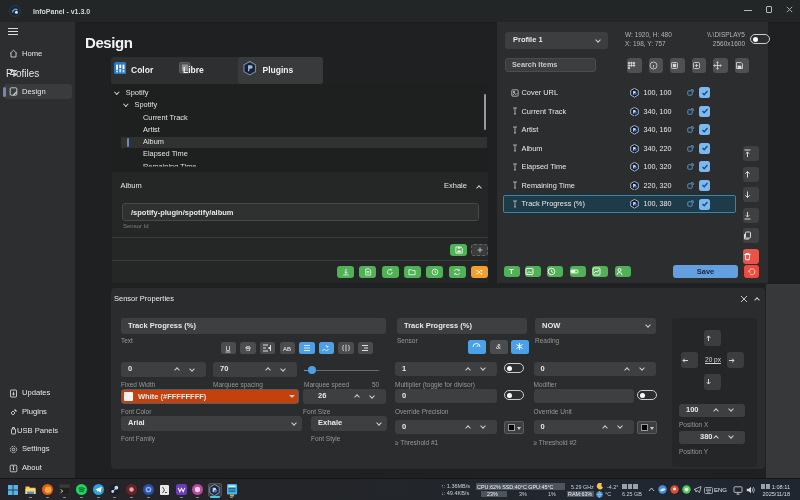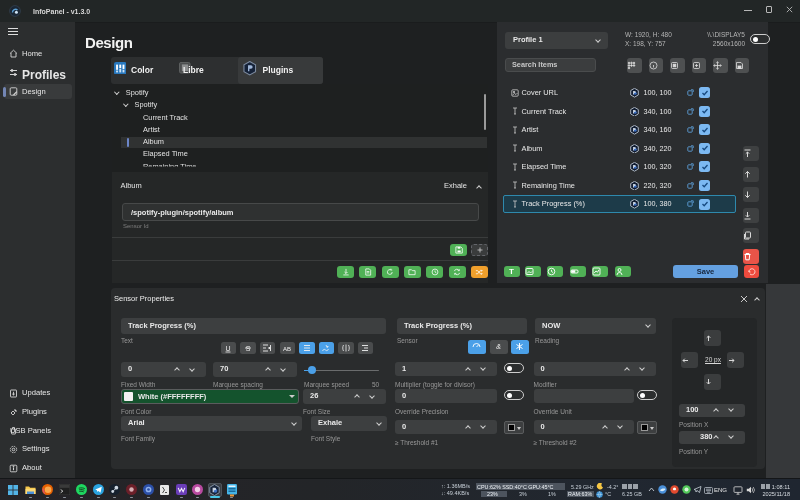--- a/index.html
+++ b/index.html
@@ -36,41 +36,41 @@
 <div class="a" style="left:3px;top:86.5px;width:2.5px;height:10px;background:#7386b4;border-radius:1.5px;"></div>
 <svg class="a" style="left:9px;top:49.0px" width="9" height="9" viewBox="0 0 9 9" fill="none" stroke="#d5d5d5" stroke-width="0.9">
     <path d="M1 4.5 L4.5 1.2 L8 4.5 M2 4 V8 H7 V4"></path>
   </svg>
 <div class="a" style="left:22px;top:48.9px;font-size:7.6px;color:#e6e6e6;">Home</div>
 <svg class="a" style="left:9px;top:68.0px" width="9" height="9" viewBox="0 0 9 9" fill="none" stroke="#d5d5d5" stroke-width="0.9">
     <path d="M1 2.5 H8 M1 6.5 H8" stroke-width="1.1"></path>
     <circle cx="3" cy="2.5" r="1" fill="#d5d5d5"></circle>
     <circle cx="6" cy="6.5" r="1" fill="#d5d5d5"></circle>
   </svg>
-<div class="a" style="left:22px;top:67.9px;font-size:12px;color:#e6e6e6;font-weight:bold;">Profiles</div>
+<div class="a" style="left:6px;top:67.9px;font-size:10px;color:#e6e6e6;">Profiles</div>
 <svg class="a" style="left:9px;top:87.0px" width="9" height="9" viewBox="0 0 9 9" fill="none" stroke="#d5d5d5" stroke-width="0.9">
     <rect x="1.2" y="0.8" width="6.6" height="7.4" rx="1"></rect>
     <path d="M4.5 8 L7.8 4.7" stroke-width="1.2"></path>
   </svg>
 <div class="a" style="left:22px;top:86.9px;font-size:7.6px;color:#e6e6e6;">Design</div>
 <svg class="a" style="left:9px;top:388.5px" width="9" height="9" viewBox="0 0 9 9" fill="none" stroke="#d5d5d5" stroke-width="0.9">
     <rect x="1.5" y="1" width="6" height="7" rx="0.5"></rect>
     <path d="M4.5 2.8 V6 M3.2 4.8 L4.5 6 L5.8 4.8"></path>
   </svg>
 <div class="a" style="left:22px;top:388.4px;font-size:7.6px;color:#e6e6e6;">Updates</div>
 <svg class="a" style="left:9px;top:407.5px" width="9" height="9" viewBox="0 0 9 9" fill="none" stroke="#d5d5d5" stroke-width="0.9">
     <path d="M2 5 L4 3 L6 5 L4 7 Z"></path>
     <path d="M5.5 1.5 L7.5 3.5" stroke-width="1.2"></path>
   </svg>
 <div class="a" style="left:22px;top:407.4px;font-size:7.6px;color:#e6e6e6;">Plugins</div>
 <svg class="a" style="left:9px;top:426.0px" width="9" height="9" viewBox="0 0 9 9" fill="none" stroke="#d5d5d5" stroke-width="0.9">
     <rect x="2.5" y="3" width="4" height="5" rx="0.5"></rect>
     <path d="M3.5 3 V1.5 H5.5 V3"></path>
   </svg>
-<div class="a" style="left:10px;top:425.9px;font-size:7.6px;color:#e6e6e6;">USB Panels</div>
+<div class="a" style="left:17px;top:425.9px;font-size:7.6px;color:#e6e6e6;">USB Panels</div>
 <svg class="a" style="left:9px;top:444.5px" width="9" height="9" viewBox="0 0 9 9" fill="none" stroke="#d5d5d5" stroke-width="0.9">
     <circle cx="4.5" cy="4.5" r="1.3"></circle>
     <circle cx="4.5" cy="4.5" r="3.2" stroke-dasharray="1.5 1"></circle>
   </svg>
 <div class="a" style="left:22px;top:444.4px;font-size:7.6px;color:#e6e6e6;">Settings</div>
 <svg class="a" style="left:9px;top:463.5px" width="9" height="9" viewBox="0 0 9 9" fill="none" stroke="#d5d5d5" stroke-width="0.9">
     <rect x="1.2" y="1.2" width="6.6" height="6.6" rx="1"></rect>
     <path d="M4.5 4 V6.2" stroke-width="1.1"></path>
     <circle cx="4.5" cy="2.8" r="0.5" fill="#d5d5d5"></circle>
   </svg>
@@ -480,25 +480,25 @@
 <div class="lbl" style="left:121px;top:381px;">Fixed Width</div>
 <div class="in" style="left:213px;top:362px;width:84px;height:15px;line-height:14px;padding-left:7px;">70</div>
 <div class="cu" style="left:266px;top:368.3px;"></div>
 <div class="cd" style="left:281px;top:366.5px;"></div>
 <div class="lbl" style="left:213px;top:381px;">Marquee spacing</div>
 <div class="a" style="left:304px;top:369.5px;width:75px;height:1.6px;background:#6a6c6d;border-radius:1px;"></div>
 <div class="a" style="left:304px;top:369.5px;width:8px;height:1.6px;background:#4ba0e8;"></div>
 <div class="a" style="left:308px;top:366px;width:8px;height:8px;border-radius:50%;background:#4ba0e8;"></div>
 <div class="lbl" style="left:304px;top:381px;">Marquee speed</div>
 <div class="lbl" style="left:372px;top:381px;">50</div>
-<div class="in" style="left:121px;top:389px;width:178px;height:15px;border:1px solid #5a5c5d;line-height:13px;padding-left:16px;background:#14532d;">White (#FFFFFFFF)</div>
+<div class="in" style="left:121px;top:389px;width:178px;height:15px;border:1px solid #5a5c5d;line-height:13px;padding-left:16px;background:#c2410c;">White (#FFFFFFFF)</div>
 <div class="a" style="left:124px;top:392px;width:9px;height:9px;background:#f2f2f2;border-radius:1px;"></div>
 <div class="a" style="left:289px;top:394.5px;width:0;height:0;border-left:3px solid transparent;border-right:3px solid transparent;border-top:3.6px solid #ccc;"></div>
 <div class="lbl" style="left:121px;top:408px;">Font Color</div>
-<div class="in" style="left:303px;top:389px;width:83px;height:15px;line-height:14px;padding-left:7px;">26</div>
+<div class="in" style="left:303px;top:389px;width:83px;height:15px;line-height:14px;padding-left:15px;">26</div>
 <div class="cu" style="left:355px;top:395.3px;"></div>
 <div class="cd" style="left:370px;top:393.5px;"></div>
 <div class="lbl" style="left:303px;top:408px;">Font Size</div>
 <div class="in" style="left:121px;top:416px;width:181px;height:15px;line-height:14px;padding-left:7px;">Arial</div>
 <div class="cd" style="left:292px;top:420.5px;"></div>
 <div class="lbl" style="left:121px;top:435px;">Font Family</div>
 <div class="in" style="left:311px;top:416px;width:76px;height:15px;line-height:14px;padding-left:7px;">Exhale</div>
 <div class="cd" style="left:377px;top:420.5px;"></div>
 <div class="lbl" style="left:311px;top:435px;">Font Style</div>
 <div class="in" style="left:397px;top:318px;width:130px;height:16px;line-height:15px;padding-left:7px;">Track Progress (%)</div>

